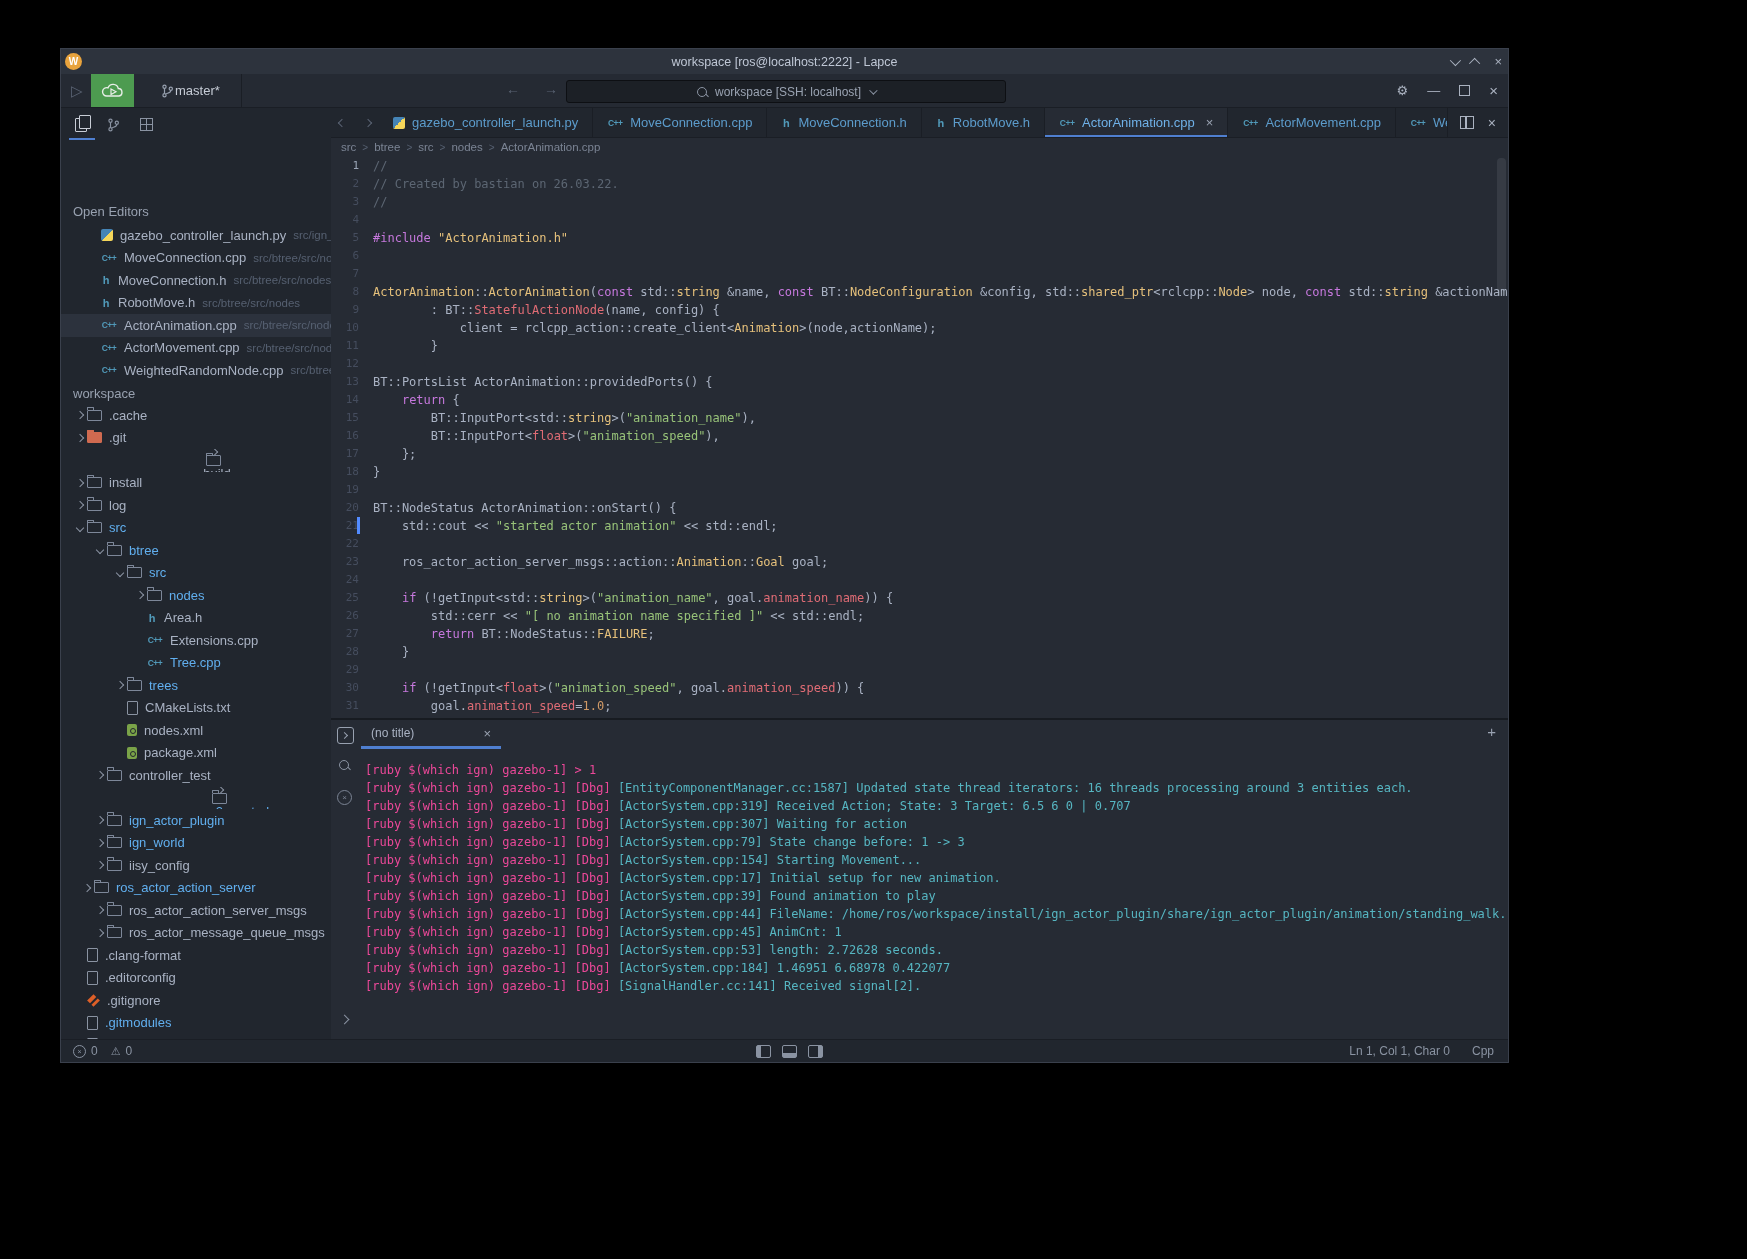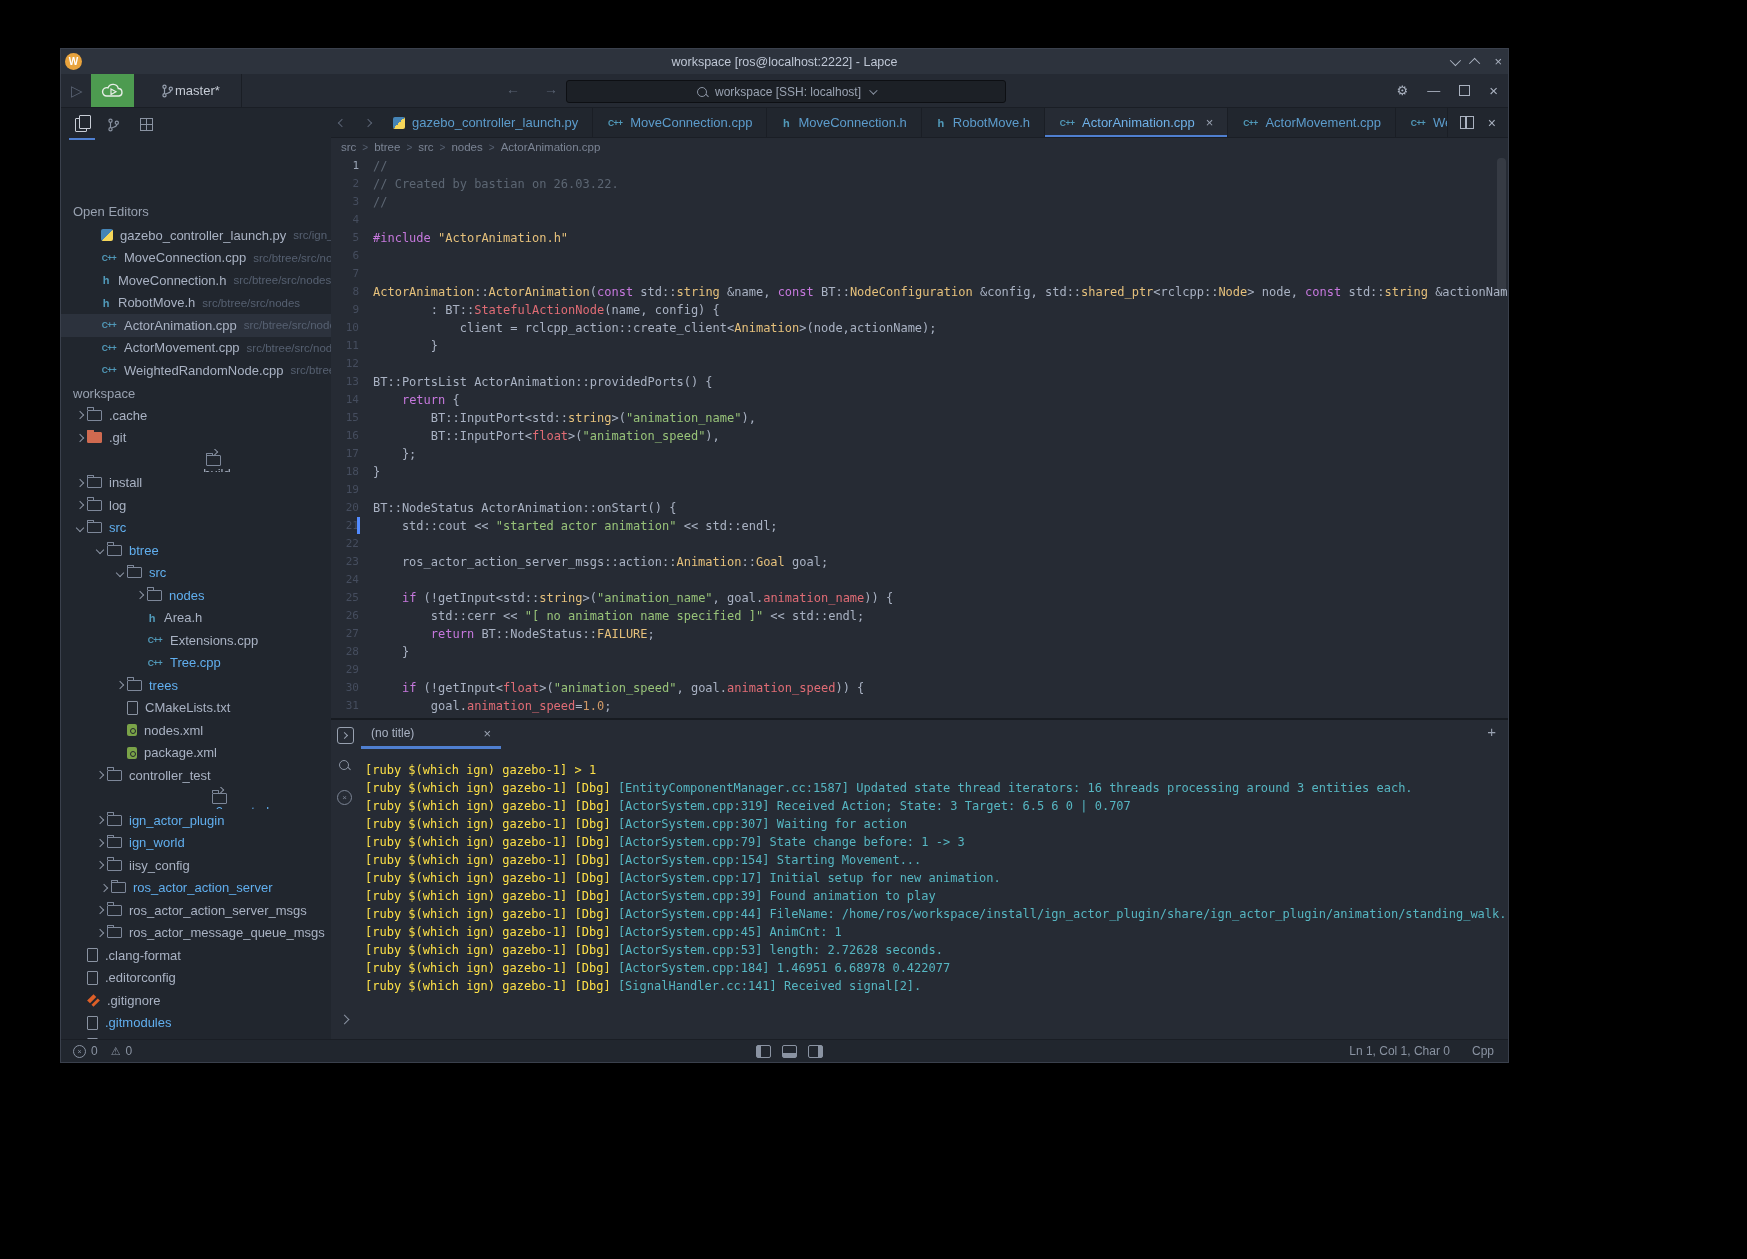--- a/index.html
+++ b/index.html
@@ -96,21 +96,21 @@
   .rail .mag{position:absolute;left:8px;top:40px;}
   .ic-errcirc{position:absolute;left:6px;top:70px;width:13px;height:13px;border:1.2px solid #7b8494;border-radius:50%;color:#7b8494;font-size:8px;display:flex;align-items:center;justify-content:center;}
   .rail-chev{position:absolute;left:10px;top:296px;width:6px;height:6px;border-right:1.4px solid #8a93a2;border-bottom:1.4px solid #8a93a2;transform:rotate(-45deg);}
   .term-tabrow{position:absolute;left:30px;right:0;top:0;height:28px;}
   .term-tab{position:absolute;left:0;top:0;width:140px;height:26px;display:flex;align-items:center;padding:0 10px;box-sizing:border-box;color:#a9b2c3;font-size:12px;}
   .term-tab .tab-close{margin-left:auto;}
   .term-underline{position:absolute;left:0;top:26px;width:140px;height:2.5px;background:#4f7fd0;}
   .term-plus{position:absolute;right:12px;top:3px;color:#9aa3b2;font-size:15px;}
   .term-lines{position:absolute;left:34px;right:4px;top:41px;bottom:0;overflow:hidden;}
   .tline{height:18px;font-family:"DejaVu Sans Mono",monospace;font-size:12px;line-height:18px;white-space:pre;overflow:hidden;}
-  .tg{color:#fde047;margin-top:36px;} .tt{color:#56b6c2;}
+  .tg{color:#ec4899;margin-top:36px;} .tt{color:#56b6c2;}
   
   .statusbar{position:absolute;left:0;bottom:0;width:100%;height:23px;background:#21262e;border-top:1px solid #1a1e25;box-sizing:border-box;
     display:flex;align-items:center;color:#8a93a2;font-size:12px;}
   .sb-left{display:flex;align-items:center;gap:5px;padding-left:12px;}
   .ic-err{width:11px;height:11px;border:1.2px solid #8a93a2;border-radius:50%;font-size:7px;display:flex;align-items:center;justify-content:center;color:#8a93a2;}
   .ic-warn{font-size:11px;color:#8a93a2;margin-left:8px;}
   .sb-center{position:absolute;left:695px;display:flex;gap:11px;}
   .sb-panel{width:13px;height:11px;border:1.2px solid #8a93a2;border-radius:2px;position:relative;}
   .sb-panel.l::after{content:"";position:absolute;left:0;top:0;width:4px;height:100%;background:#8a93a2;}
   .sb-panel.b::after{content:"";position:absolute;left:0;bottom:0;width:100%;height:4px;background:#8a93a2;}
@@ -356,21 +356,21 @@
           <span class="fi fi-folder"></span>
           <span class="name blue">ign_world</span>
         </div>
         <div class="row" style="padding-left: 32px;">
           <span class="tchev">
             <i class="r"></i>
           </span>
           <span class="fi fi-folder"></span>
           <span class="name">iisy_config</span>
         </div>
-        <div class="row" style="padding-left: 36px;">
+        <div class="row" style="padding-left: 19px;">
           <span class="tchev">
             <i class="r"></i>
           </span>
           <span class="fi fi-folder"></span>
           <span class="name blue">ros_actor_action_server</span>
         </div>
         <div class="row" style="padding-left: 32px;">
           <span class="tchev">
             <i class="r"></i>
           </span>

